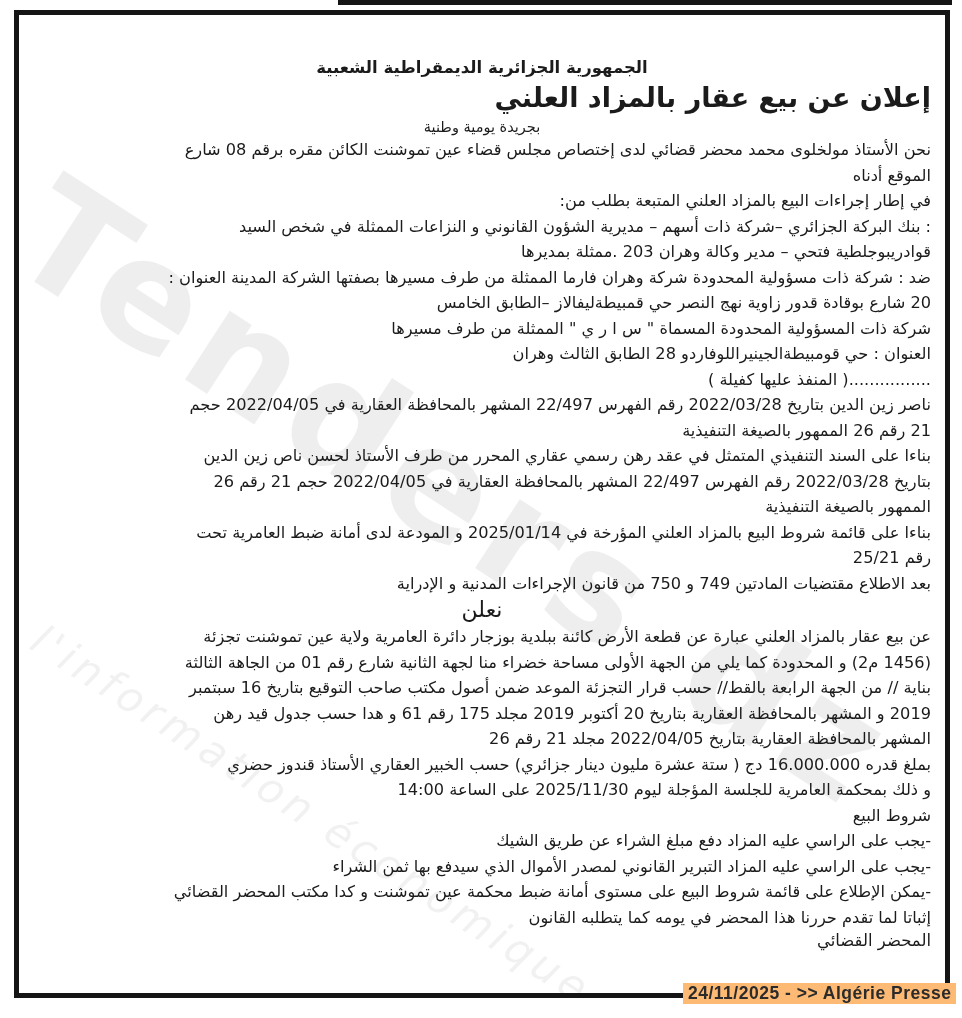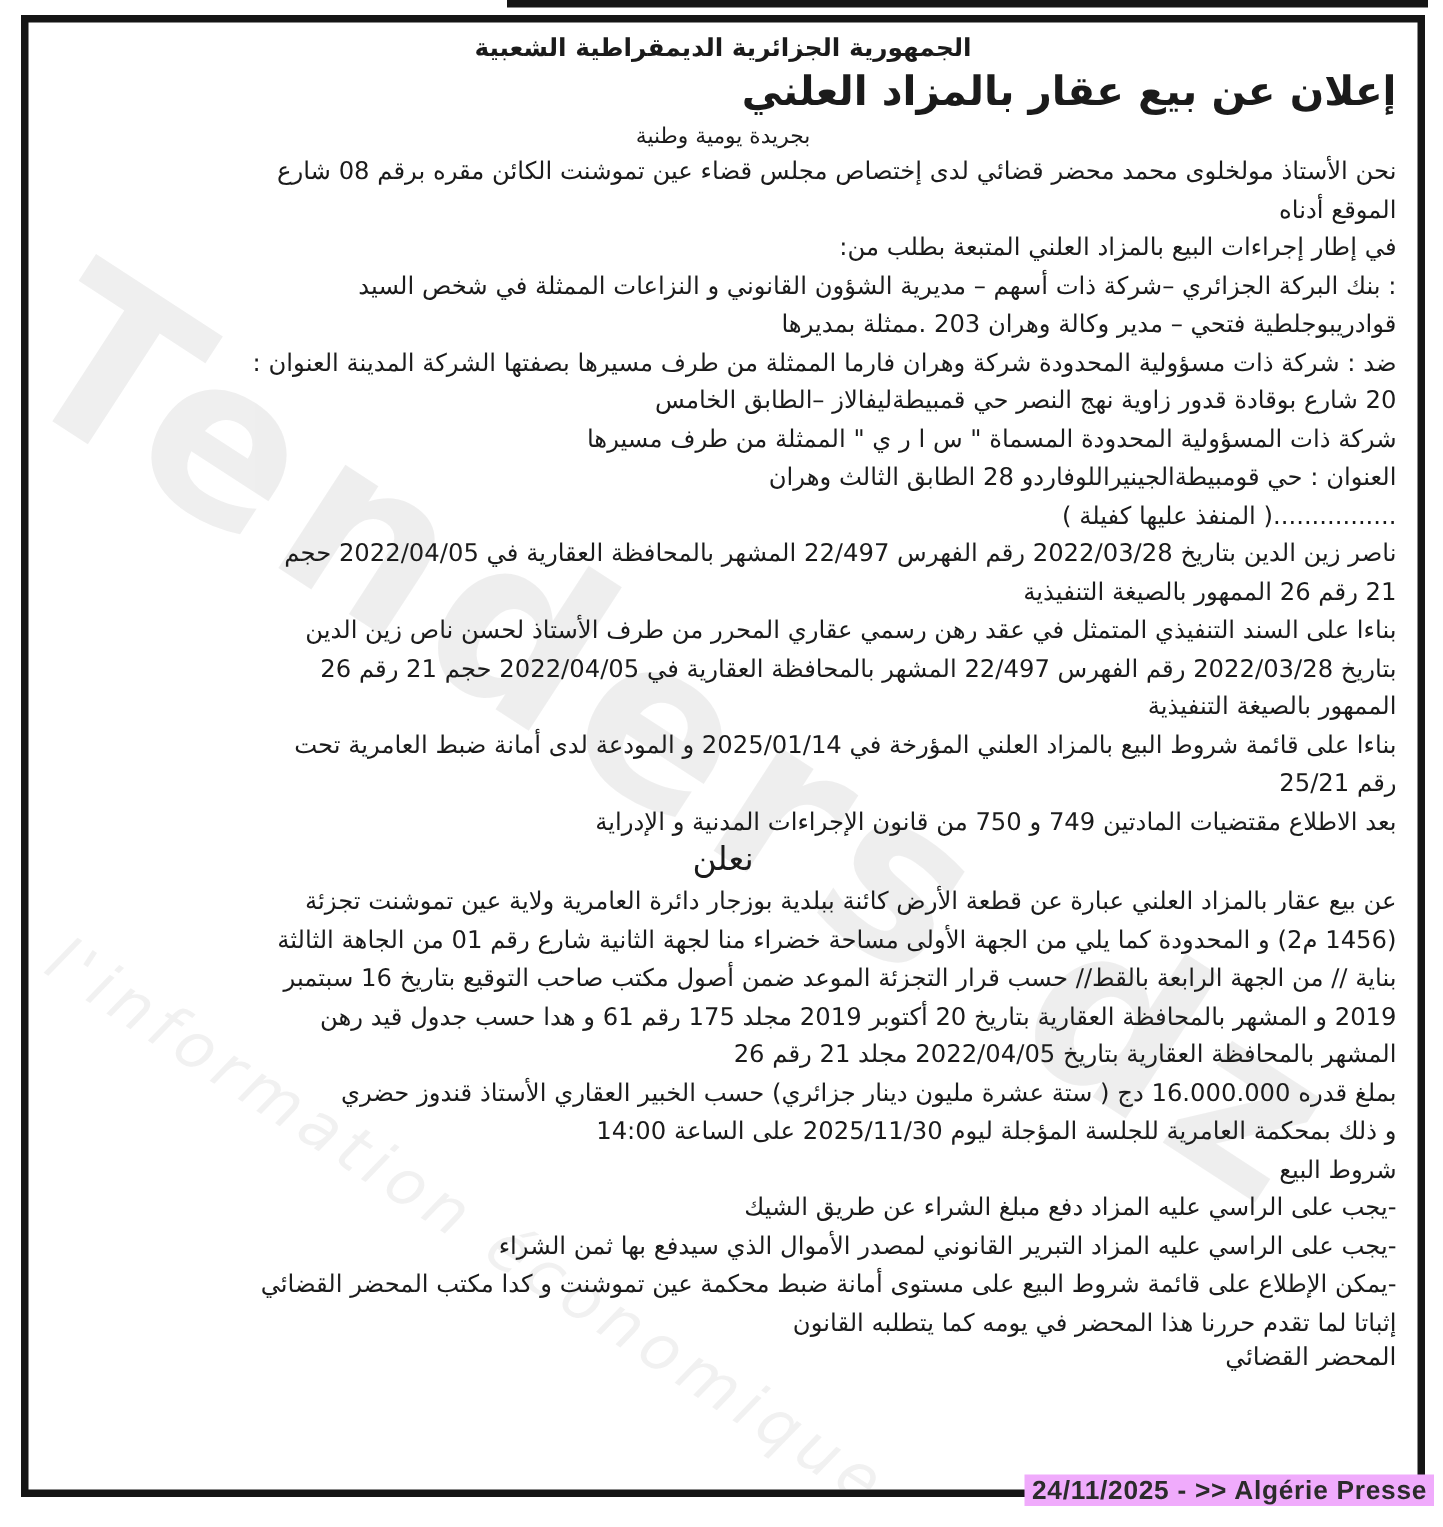--- a/index.html
+++ b/index.html
@@ -16,29 +16,29 @@
   .wm{position:absolute;color:#8f8f8f;pointer-events:none;white-space:nowrap;}
   .wm-brand{left:60px;top:130px;font-size:150px;font-weight:bold;letter-spacing:10px;
     opacity:.14;transform:rotate(33deg);transform-origin:left top;}
   .wm-tagline{left:30px;top:600px;font-size:42px;font-style:italic;letter-spacing:5px;
     opacity:.12;transform:rotate(33deg);transform-origin:left top;}
   
   .content{
     position:relative;height:100%;box-sizing:border-box;
     padding:6px 14px 0 14px;direction:rtl;color:#1b1b1b;
   }
-  .republic{text-align:center;font-weight:bold;font-size:16.5px;line-height:22px;}
+  .republic{text-align:center;font-weight:bold;font-size:16.5px;line-height:22px;margin-top:36px;}
   .main-title{text-align:right;font-weight:bold;font-size:27px;line-height:38px;}
   .subtitle{text-align:center;font-weight:normal;font-size:14.5px;line-height:20px;}
   .line{font-size:16.2px;line-height:25.5px;text-align:right;}
   .line.center{text-align:right;}
   .announce-heading{text-align:center;font-weight:normal;font-size:22px;line-height:28px;}
   .signature{font-weight:normal;font-size:16.5px;line-height:22px;text-align:right;padding-left:16px;direction:rtl;}
   .footer-date{
-    position:absolute;left:683px;top:983px;background:#f0abfc;padding:0 5px;
+    position:absolute;left:683px;top:983px;background:#fdba74;padding:0 5px;
     font-family:"Liberation Sans",sans-serif;font-weight:bold;font-size:17.5px;
     color:#2b2b2b;direction:ltr;letter-spacing:.5px;
   }
 </style>
 </head>
 <body>
 
 <div class="top-strip"></div>
 
 <div class="doc">

